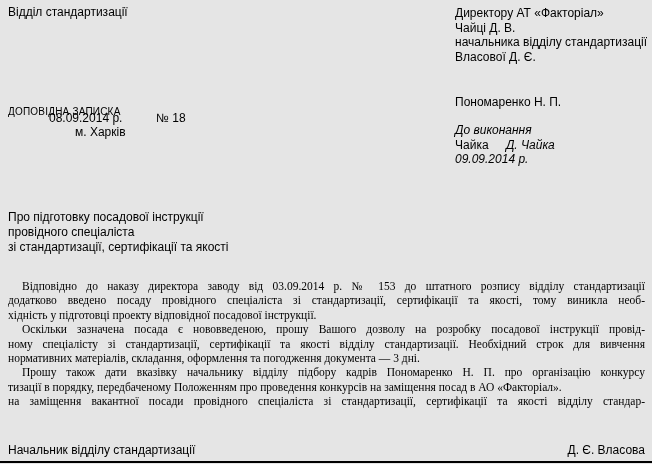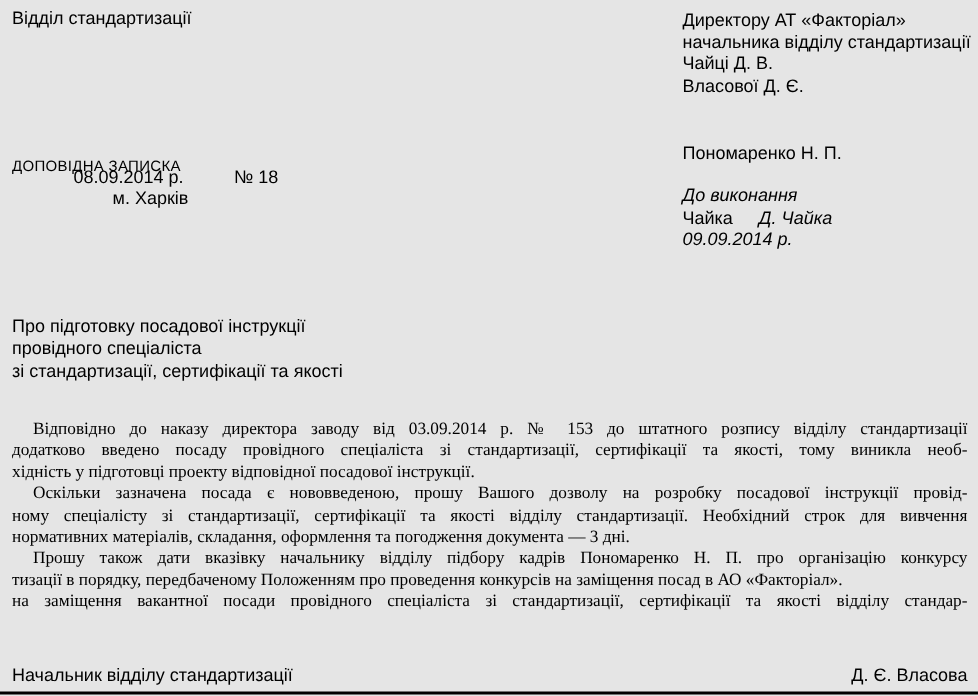--- a/index.html
+++ b/index.html
@@ -46,22 +46,22 @@
 </style>
 </head>
 <body>
 
 <div class="page">
 
   <div class="abs dept">Відділ стандартизації</div>
 
   <div class="abs addr">
     <div>Директору АТ «Факторіал»</div>
+    <div>Чайці Д. В.</div>
     <div>начальника відділу стандартизації</div>
-    <div>Чайці Д. В.</div>
     <div>Власової Д. Є.</div>
   </div>
 
   <div class="abs doctype">ДОПОВІДНА ЗАПИСКА</div>
 
   <div class="abs dateline">
     <span>08.09.2014 р.</span>
     <span class="docnum">№ 18</span>
   </div>
 

